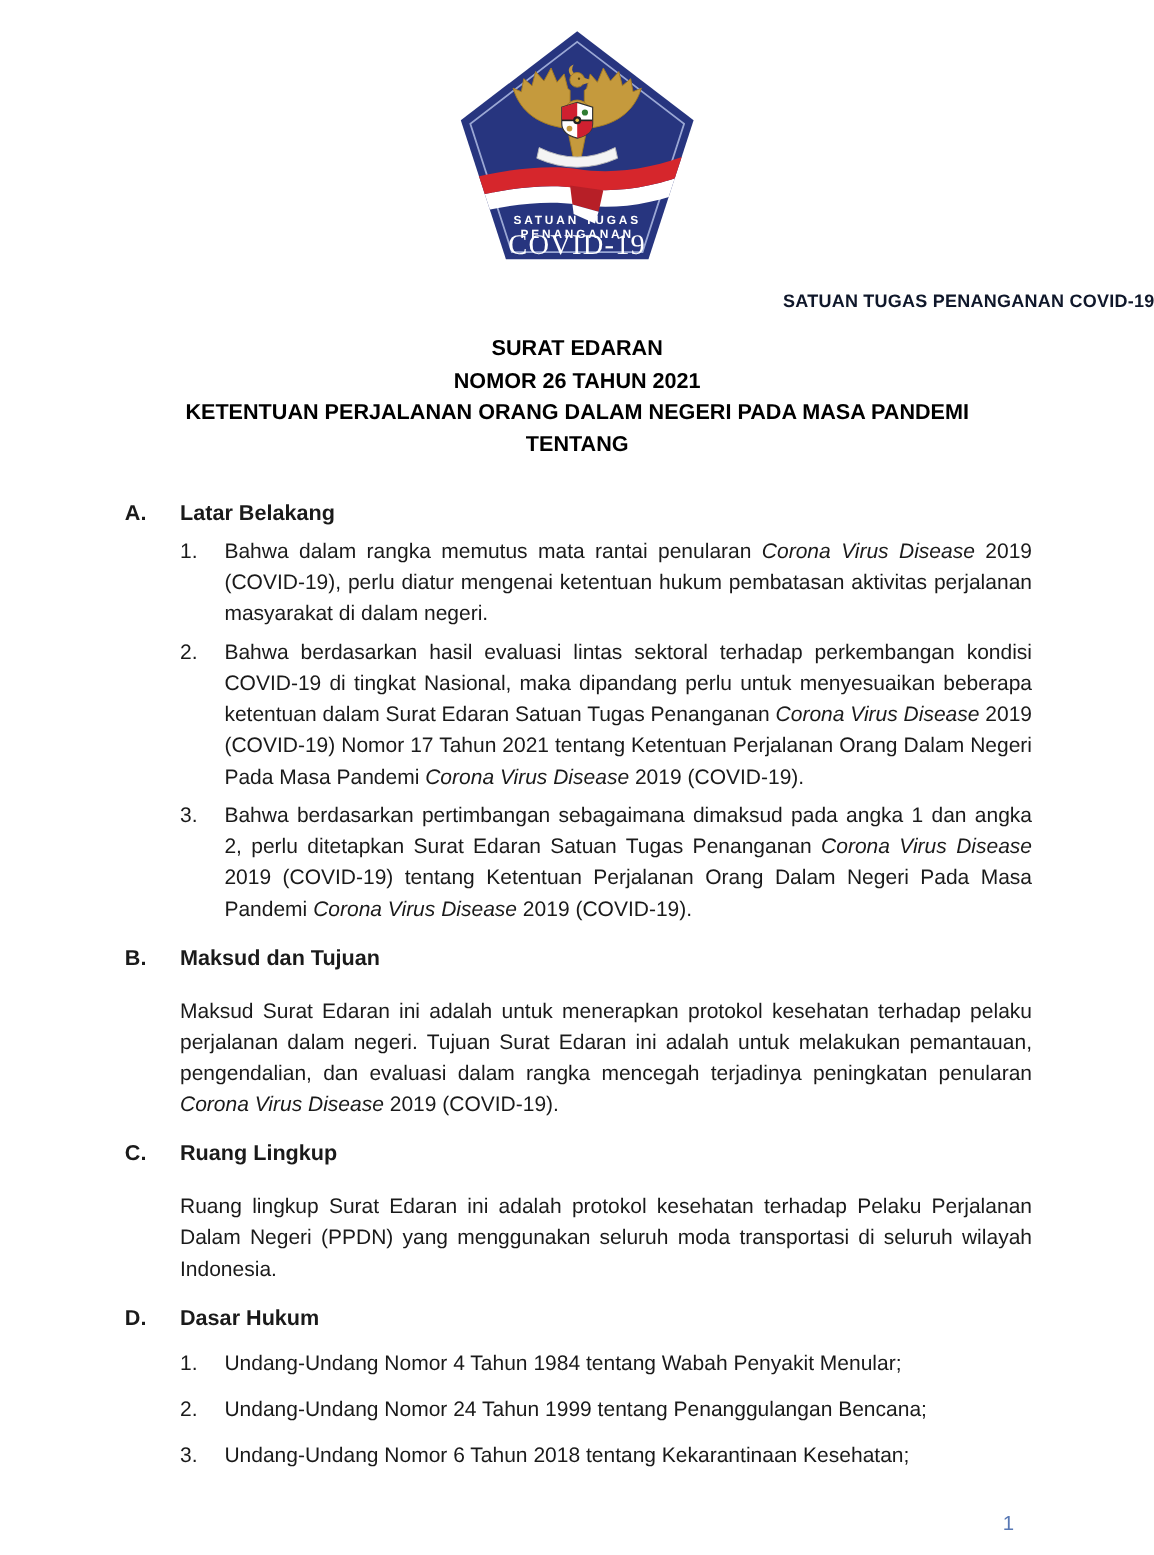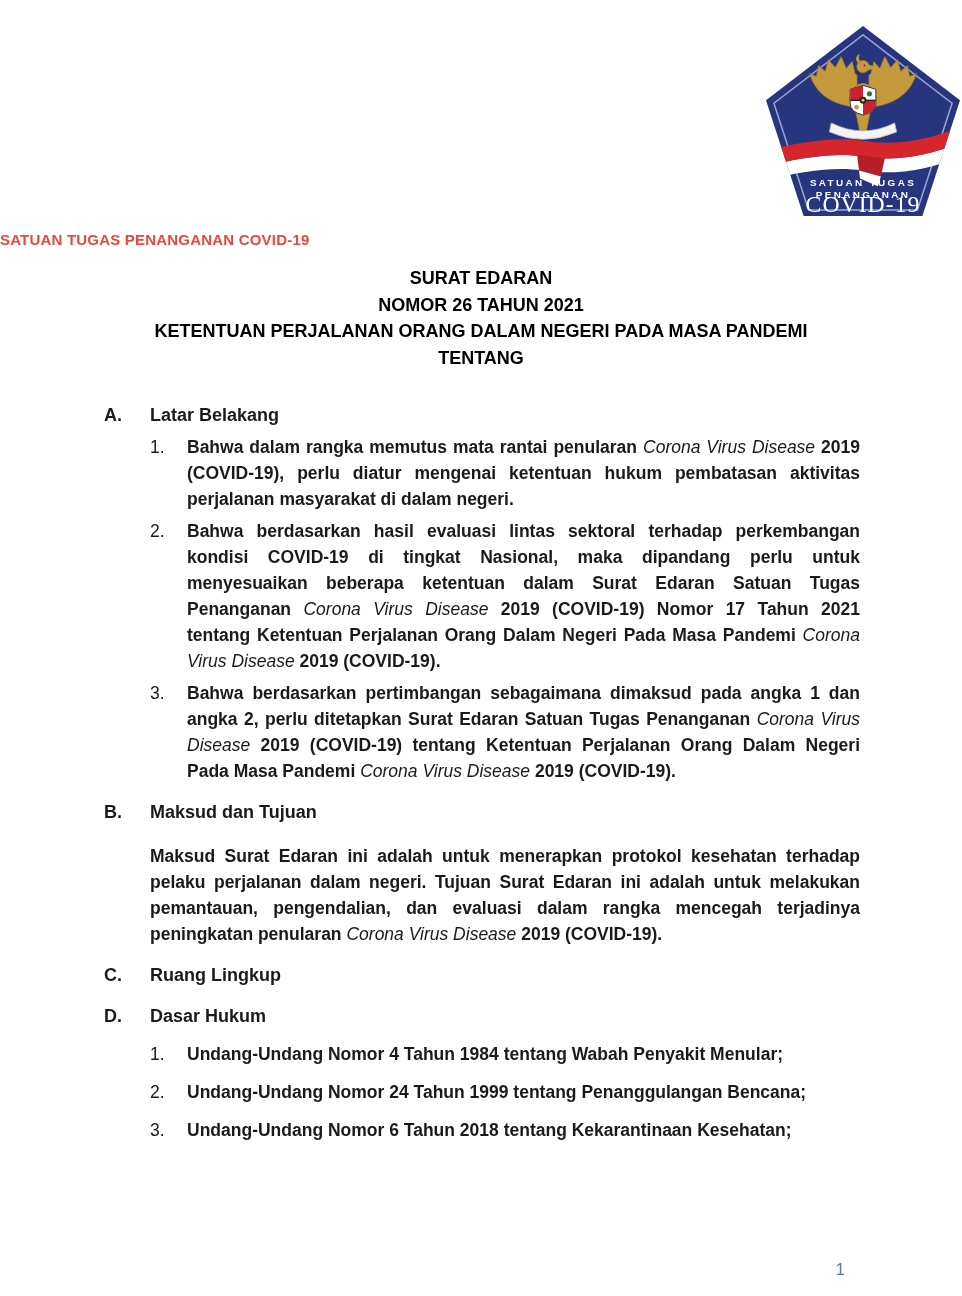--- a/index.html
+++ b/index.html
@@ -3,44 +3,44 @@
 <meta charset="utf-8">
 <style>
   * { box-sizing: border-box; }
   html, body { margin: 0; padding: 0; background: #ffffff; }
   .page {
     width: 962px; height: 1296px; position: relative; overflow: hidden;
     background: #ffffff; color: #1a1a1a;
     font-family: "Liberation Sans", sans-serif;
   }
   
-  .logo-wrap { padding-top: 24px; text-align: right; }
+  .logo-wrap { padding-top: 24px; text-align: center; }
   .logo-wrap svg { display: inline-block; }
   
   .org-name {
-    text-align: left; font-weight: bold; font-size: 15px;
-    margin-top: 9px; letter-spacing: 0.2px; color: #ef4444;
+    text-align: right; font-weight: bold; font-size: 15px;
+    margin-top: 20px; letter-spacing: 0.2px; color: #0f172a;
   }
   .title-block {
     margin-top: 17px; text-align: center; font-weight: bold;
     font-size: 18px; line-height: 26.5px; color: #000000;
   }
   
   .content { margin: 31px 102px 0 104px; font-size: 17.5px; line-height: 26px; }
   .section { margin-top: 15px; }
   .sec-row { display: flex; font-weight: bold; font-size: 18px; }
   .sec-letter { width: 46px; flex-shrink: 0; }
   .sec-body { margin-left: 46px; }
   .list-item { display: flex; margin-top: 6px; }
   .num { width: 37px; flex-shrink: 0; }
   .li-text { flex: 1; text-align: justify; }
   .para { text-align: justify; margin-top: 18px; }
   .section[data-name="section-d"] .list-item { margin-top: 12px; }
   
-  .run.n { font-style: normal; font-weight: bold; }
+  .run.n { font-style: normal; font-weight: normal; }
   .run.i { font-style: italic; }
   .run.b { font-weight: bold; }
   .run.bi { font-weight: bold; font-style: italic; }
   
   .page-number {
     position: absolute; right: 117px; bottom: 16px;
     color: #5878b4; font-size: 17px;
   }
 </style>
 </head>
@@ -136,20 +136,23 @@
         </div>
         <div class="sec-body" data-name="section-body">
           <div class="para" data-name="paragraph"><span class="run n" data-name="text-run">Maksud Surat Edaran ini adalah untuk menerapkan protokol kesehatan terhadap pelaku perjalanan dalam negeri. Tujuan Surat Edaran ini adalah untuk melakukan pemantauan, pengendalian, dan evaluasi dalam rangka mencegah terjadinya peningkatan penularan </span><span class="run i" data-name="text-run">Corona Virus Disease</span><span class="run n" data-name="text-run"> 2019 (COVID-19).</span></div>
         </div>
       </div>
       <div class="section" data-name="section-c">
         <div class="sec-row" data-name="section-heading-row">
           <span class="sec-letter" data-name="section-letter">C.</span>
           <span class="sec-title" data-name="section-heading">Ruang Lingkup</span>
         </div>
+        <div class="sec-body" data-name="section-body">
+          <div class="para" data-name="paragraph"><span class="run n" data-name="text-run">Ruang lingkup Surat Edaran ini adalah protokol kesehatan terhadap Pelaku Perjalanan Dalam Negeri (PPDN) yang menggunakan seluruh moda transportasi di seluruh wilayah Indonesia.</span></div>
+        </div>
       </div>
       <div class="section" data-name="section-d">
         <div class="sec-row" data-name="section-heading-row">
           <span class="sec-letter" data-name="section-letter">D.</span>
           <span class="sec-title" data-name="section-heading">Dasar Hukum</span>
         </div>
         <div class="sec-body" data-name="section-body">
           <div class="list-item" data-name="list-item">
             <span class="num" data-name="list-item-number">1.</span>
             <div class="li-text" data-name="list-item-text"><span class="run n" data-name="text-run">Undang-Undang Nomor 4 Tahun 1984 tentang Wabah Penyakit Menular;</span></div>

